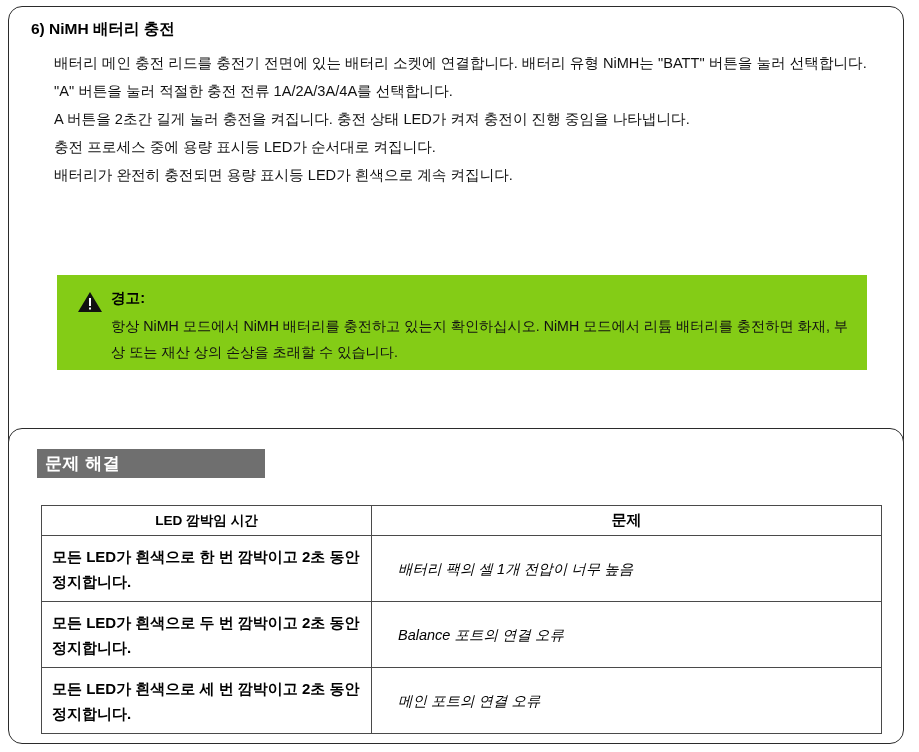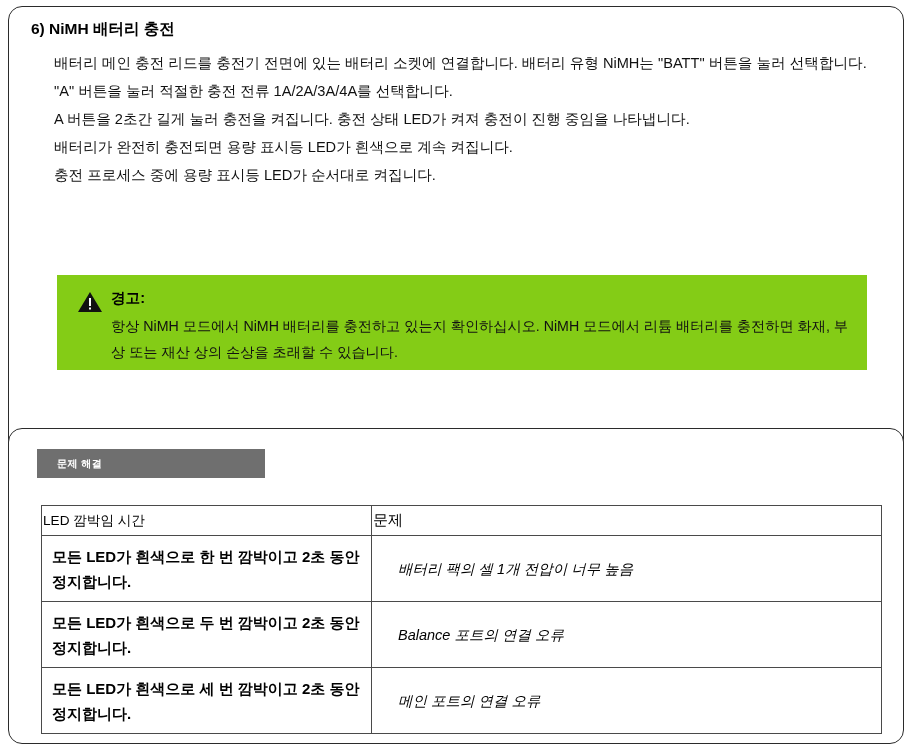--- a/index.html
+++ b/index.html
@@ -111,45 +111,45 @@
     left: 28px;
     top: 20px;
     width: 228px;
     height: 29px;
     background: #6f6f6f;
     display: flex;
     align-items: center;
   }
   .ts-title-bar .ts-title {
     color: #ffffff;
-    font-size: 10px;
-    font-weight: bold;
-    padding-left: 20px;
+    font-size: 17px;
+    font-weight: bold;
+    padding-left: 8px;
     letter-spacing: 0.5px;
   }
 
   
   .ts-table {
     position: absolute;
     left: 32px;
     top: 76px;
     width: 840px;
     border-collapse: collapse;
     table-layout: fixed;
   }
   .ts-table th, .ts-table td {
     border: 1px solid #4a4a4a;
     vertical-align: middle;
     box-sizing: border-box;
   }
   .ts-table th {
     height: 30px;
     font-size: 13.6px;
-    font-weight: normal;
-    text-align: left;
+    font-weight: bold;
+    text-align: center;
     background: #ffffff;
   }
   .ts-table th.col-left { width: 330px; }
   .ts-table th.col-right { width: 510px; font-size: 15px; }
 
   .ts-table td {
     height: 66px;
     padding: 6px 10px;
   }
   .ts-table td.cell-left {
@@ -172,22 +172,22 @@
 <div class="page">
 
   <div class="panel-top">
 
     <div class="section-heading">6) NiMH 배터리 충전</div>
 
     <div class="body-lines">
       <div class="body-line">배터리 메인 충전 리드를 충전기 전면에 있는 배터리 소켓에 연결합니다. 배터리 유형 NiMH는 "BATT" 버튼을 눌러 선택합니다.</div>
       <div class="body-line">"A" 버튼을 눌러 적절한 충전 전류 1A/2A/3A/4A를 선택합니다.</div>
       <div class="body-line">A 버튼을 2초간 길게 눌러 충전을 켜집니다. 충전 상태 LED가 켜져 충전이 진행 중임을 나타냅니다.</div>
+      <div class="body-line">충전 프로세스 중에 용량 표시등 LED가 순서대로 켜집니다.</div>
       <div class="body-line">배터리가 완전히 충전되면 용량 표시등 LED가 흰색으로 계속 켜집니다.</div>
-      <div class="body-line">충전 프로세스 중에 용량 표시등 LED가 순서대로 켜집니다.</div>
     </div>
 
     <div class="warning-box">
       <span class="warn-icon">
         <svg width="26" height="22" viewBox="0 0 26 22">
           <polygon points="13,1 25,21 1,21" fill="#111111"></polygon>
           <rect x="12" y="7" width="2" height="8" fill="#ffffff"></rect>
           <rect x="12" y="16.5" width="2" height="2" fill="#ffffff"></rect>
         </svg>
       </span>

